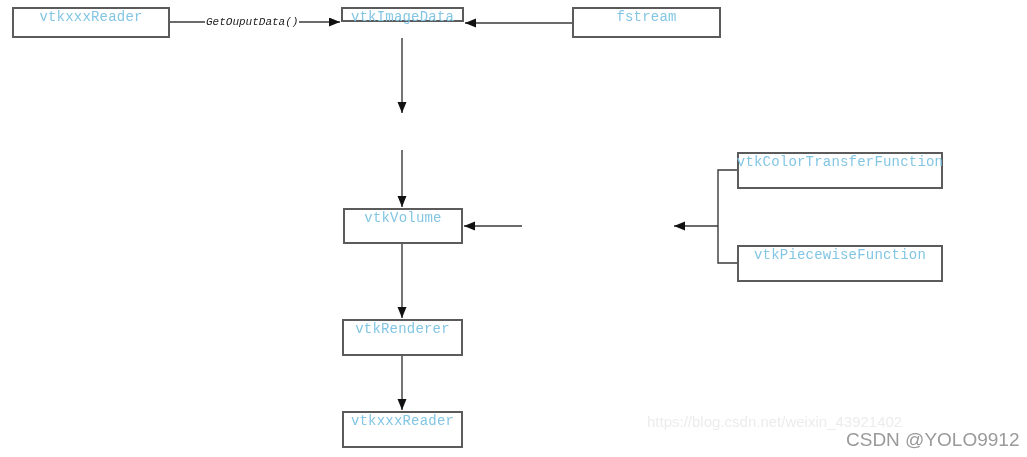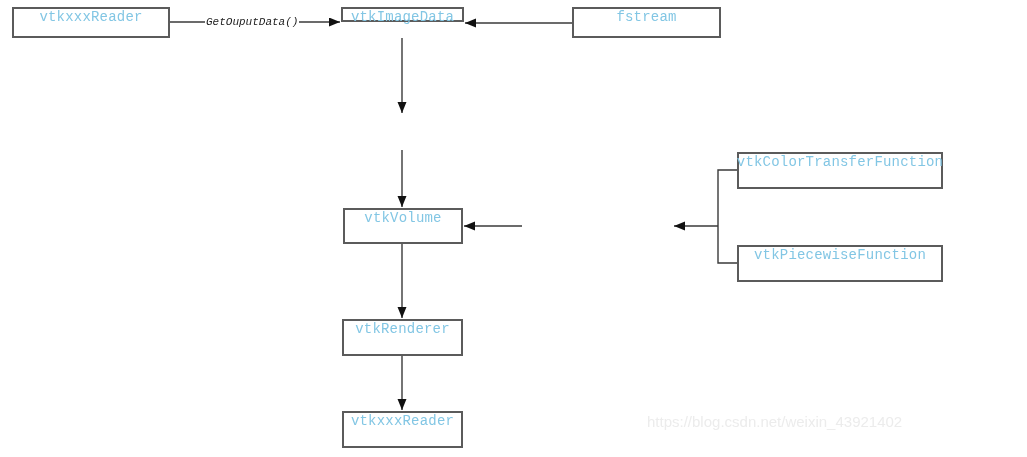--- a/index.html
+++ b/index.html
@@ -137,14 +137,15 @@
 
   <div class="node" style="left:342px;top:319px;width:121px;height:37px">
     <span>vtkRenderer</span>
   </div>
 
   <div class="node" style="left:342px;top:411px;width:121px;height:37px">
     <span>vtkxxxReader</span>
   </div>
 
   <div class="watermark-url">https://blog.csdn.net/weixin_43921402</div>
+  <div class="watermark-csdn">CSDN @YOLO9912</div>
 
 </div>
 
 </body></html>

